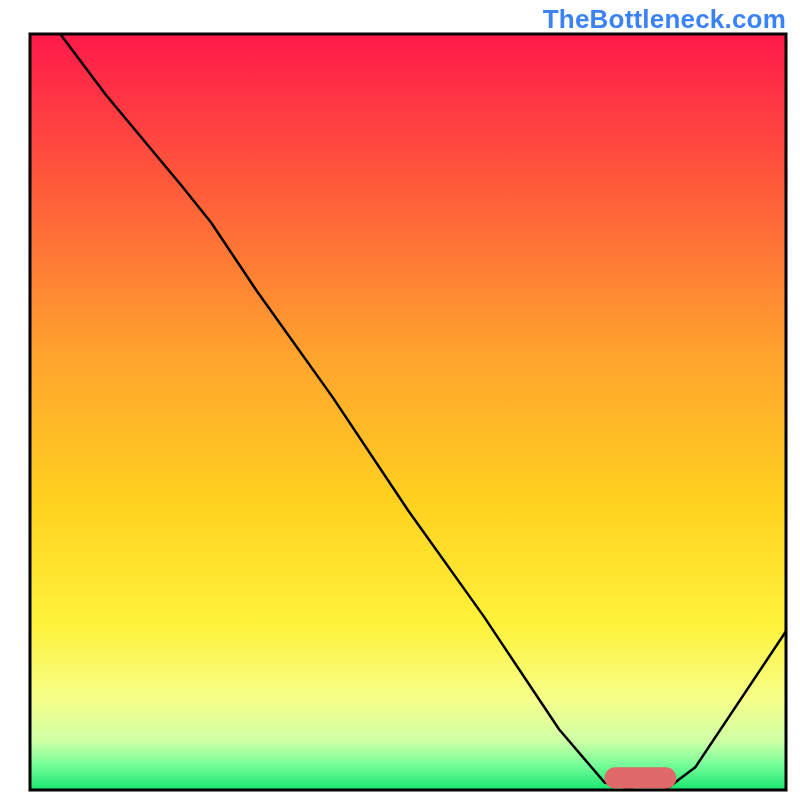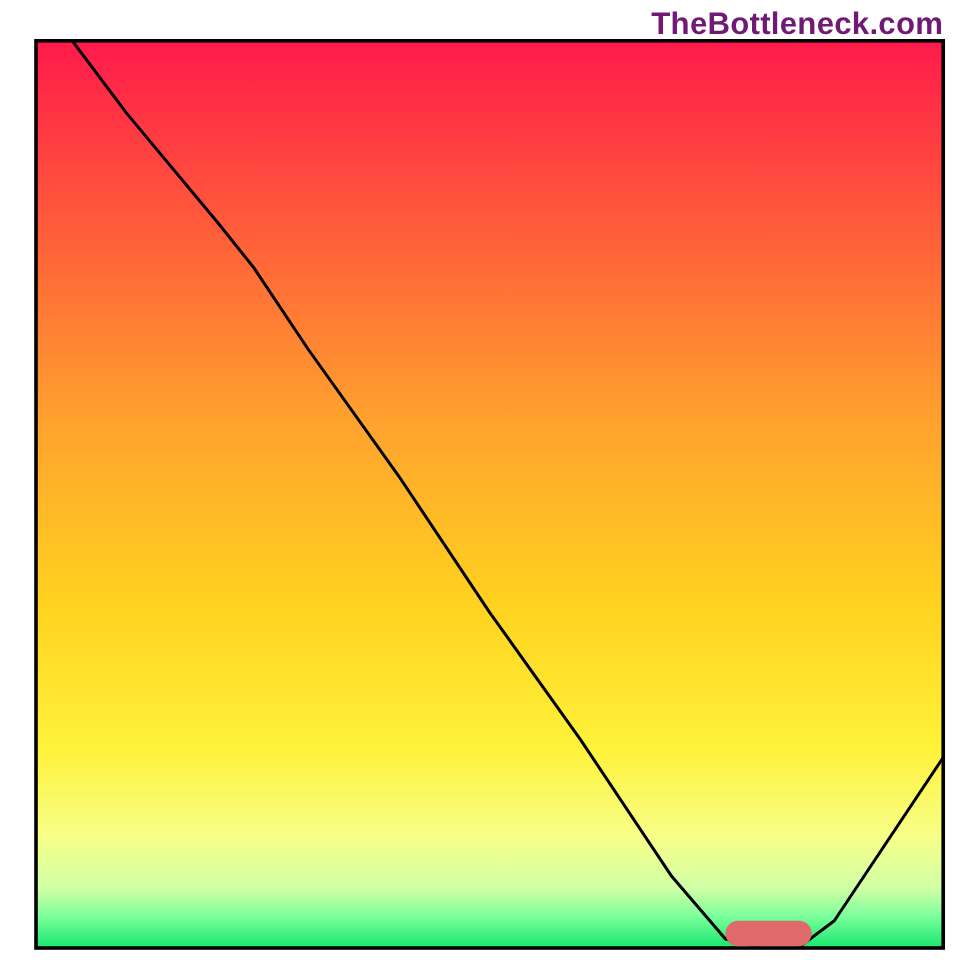--- a/index.html
+++ b/index.html
@@ -14,21 +14,21 @@
     position: relative;
     width: 800px;
     height: 800px;
   }
   .watermark {
     position: absolute;
     top: 4px;
     right: 14px;
     font-size: 26px;
     font-weight: 600;
-    color: #701a75;
+    color: #3b82f6;
     letter-spacing: 0.2px;
     z-index: 30;
   }
   svg.chart {
     position: absolute;
     left: 0;
     top: 0;
     width: 800px;
     height: 800px;
     z-index: 10;

